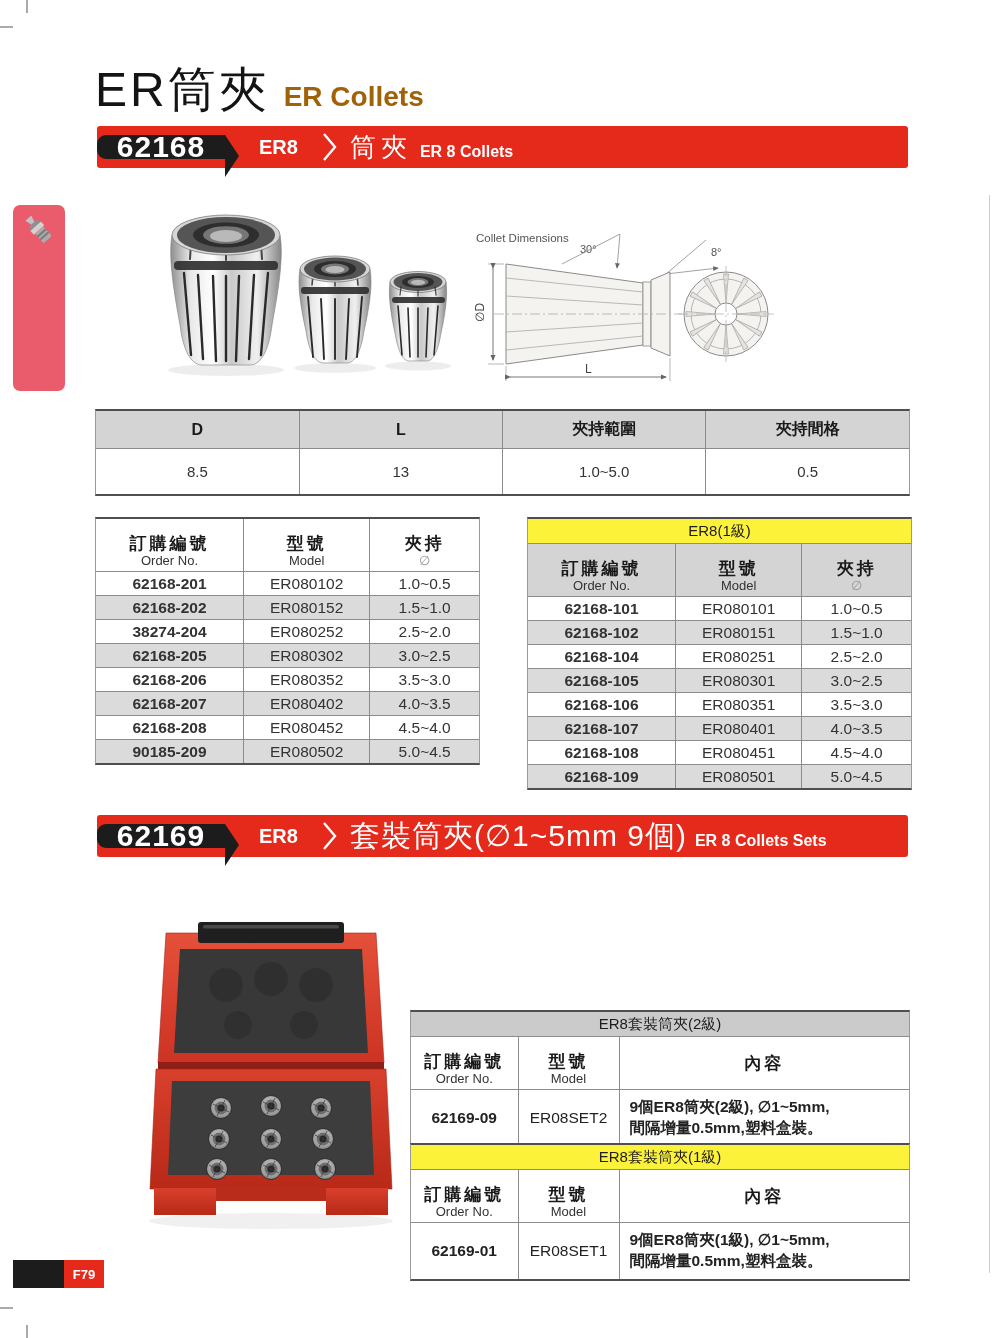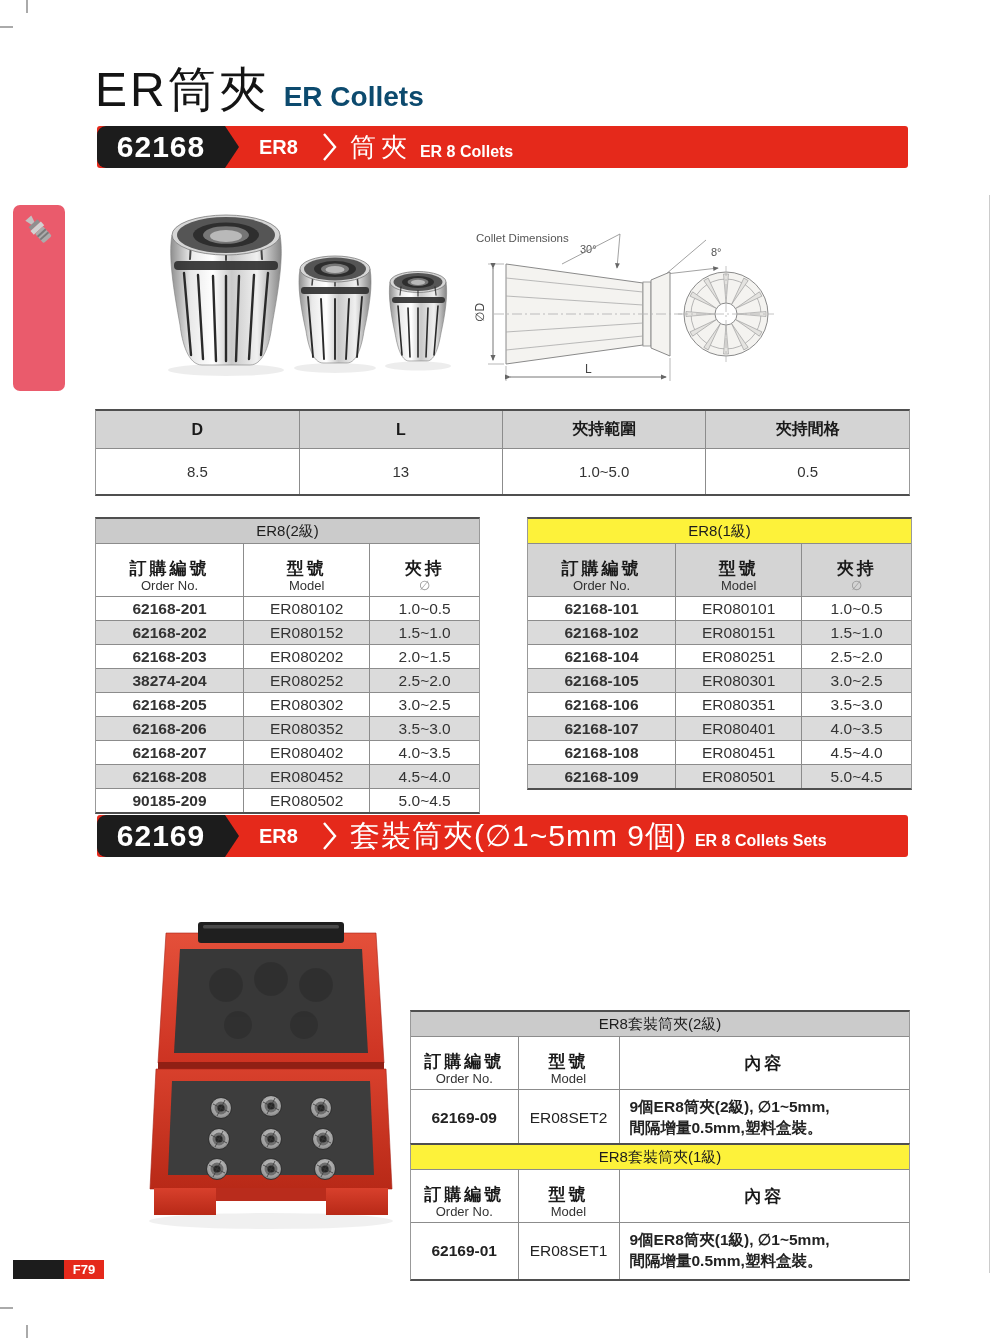--- a/index.html
+++ b/index.html
@@ -5,26 +5,26 @@
   html,body{margin:0;padding:0;background:#fff;}
   .page{position:relative;width:1000px;height:1338px;background:#fff;overflow:hidden;
         font-family:"Liberation Sans",sans-serif;color:#111;}
 
   
   .mark{position:absolute;background:#aaa;}
 
   
   .title-row{position:absolute;left:95px;top:58px;display:flex;align-items:baseline;}
   .title-zh{font-size:48px;letter-spacing:3px;color:#141414;font-weight:normal;}
-  .title-en{font-size:28px;font-weight:bold;color:#0c4a6e;margin-left:14px;}
+  .title-en{font-size:28px;font-weight:bold;color:#a16207;margin-left:14px;}
 
   
   .banner{position:absolute;left:97px;width:811px;height:42px;background:var(--banner-red,#e5291b);
           border-radius:3px;display:flex;align-items:center;}
-  .code-block{position:relative;height:42px;min-width:96px;padding:0 16px;background:var(--code-black,#1c1c1c);
+  .code-block{position:relative;height:24px;min-width:96px;padding:0 16px;background:var(--code-black,#1c1c1c);
           border-radius:9px 0 0 9px;display:flex;align-items:center;justify-content:center;z-index:1;}
   .code-block::after{content:"";position:absolute;right:-14px;top:0;width:0;height:0;
           border-top:21px solid transparent;border-bottom:21px solid transparent;
           border-left:14px solid var(--code-black,#1c1c1c);}
   .code-text{color:#fff;font-weight:bold;font-size:30px;letter-spacing:1px;}
   .series{color:#fff;font-weight:bold;font-size:20px;margin-left:34px;}
   .chev{margin:0 12px 0 24px;display:block;}
   .bname-zh{color:#fff;font-size:26px;letter-spacing:5px;white-space:nowrap;}
   .bname-en{color:#fff;font-size:16px;font-weight:bold;margin-left:8px;margin-top:10px;white-space:nowrap;}
 
@@ -77,21 +77,21 @@
   .stable{width:498px;left:410px;}
   .st-1{top:1010px;}
   .st-2{top:1143px;}
   .stable col.c1{width:107px;}.stable col.c2{width:101px;}.stable col.c3{width:290px;}
   .stable thead th{height:42px;}
   .stable .hzh-solo{font-size:17px;font-weight:bold;letter-spacing:3px;color:#1a1a1a;}
   .stable tbody td{height:52px;font-size:15.5px;color:#222;}
   td.c-content{text-align:left;padding:2px 6px 2px 10px;white-space:pre-line;line-height:1.35;font-size:15px;font-weight:bold;color:#222;}
 
   
-  .page-tab{position:absolute;left:13px;top:1260px;display:flex;height:19px;}
+  .page-tab{position:absolute;left:13px;top:1260px;display:flex;height:28px;}
   .page-tab .blk{width:51px;background:var(--code-black,#1c1c1c);}
   .page-tab .red{min-width:40px;background:var(--banner-red,#e5291b);color:#fff;font-size:13px;font-weight:bold;
                  display:flex;align-items:center;justify-content:center;}
 
   .edge-line{position:absolute;left:989px;top:195px;width:1px;height:1078px;background:#cccccc;}
 </style>
 </head>
 <body>
 
 <div class="page">
@@ -301,21 +301,20 @@
             <td class="dim-cell">8.5</td>
             <td class="dim-cell">13</td>
             <td class="dim-cell">1.0~5.0</td>
             <td class="dim-cell">0.5</td>
           </tr>
         </tbody>
     </table>
   </div>
 
   <div class="tbl ctable ct-left">
-    <div class="ttl t-gray">ER8(2級)</div>
     <table>
       <colgroup>
           <col class="c1">
           <col class="c2">
           <col class="c3">
         </colgroup>
       <thead>
         <tr>
           <th>
             <span class="hzh">訂購編號</span>
@@ -334,25 +333,20 @@
       <tbody>
           <tr>
             <td class="c-order">62168-201</td>
             <td class="c-model">ER080102</td>
             <td class="c-range">1.0~0.5</td>
           </tr>
           <tr>
             <td class="c-order">62168-202</td>
             <td class="c-model">ER080152</td>
             <td class="c-range">1.5~1.0</td>
-          </tr>
-          <tr>
-            <td class="c-order">62168-203</td>
-            <td class="c-model">ER080202</td>
-            <td class="c-range">2.0~1.5</td>
           </tr>
           <tr>
             <td class="c-order">38274-204</td>
             <td class="c-model">ER080252</td>
             <td class="c-range">2.5~2.0</td>
           </tr>
           <tr>
             <td class="c-order">62168-205</td>
             <td class="c-model">ER080302</td>
             <td class="c-range">3.0~2.5</td>

